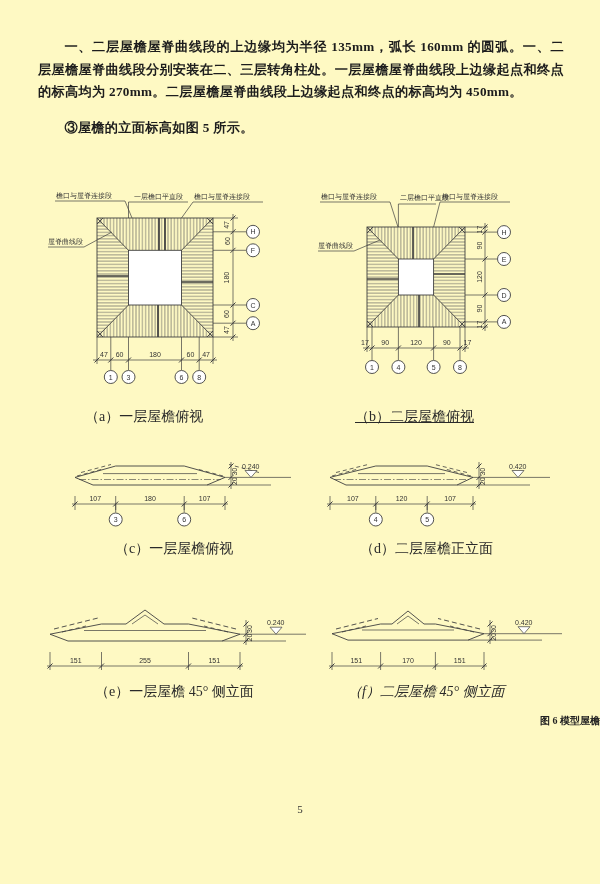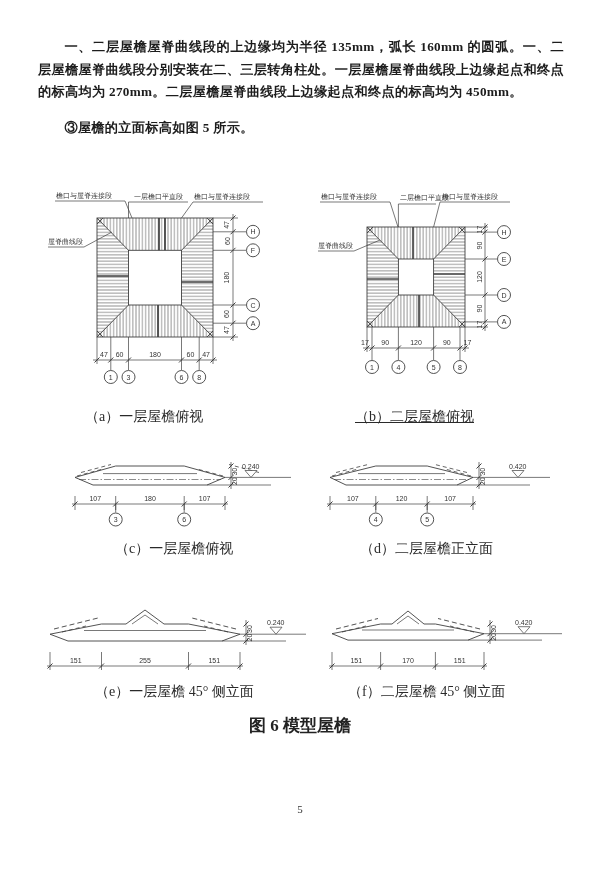--- a/index.html
+++ b/index.html
@@ -1,34 +1,34 @@
 <!DOCTYPE html>
 <html><head>
 <meta charset="utf-8">
 <style>
   html,body{margin:0;padding:0;background:#e8e8e8;}
   .page{
     position:relative;width:600px;height:884px;margin:0 auto;
-    background:#ffffff;overflow:hidden;
+    background:#fef9c3;overflow:hidden;
     font-family:"Liberation Serif","DejaVu Serif",serif;color:#222;
   }
   .text-block{
     position:absolute;left:38px;top:36px;width:526px;
     font-size:13.2px;line-height:22.5px;font-weight:bold;
     text-align:justify;color:#1d1d1d;letter-spacing:.3px;
   }
   .para{ text-indent:2em;margin:0; }
   .para + .para{ margin-top:13px; }
   .cap{
     position:absolute;font-size:14px;color:#2a2a2a;white-space:nowrap;
     font-family:"Liberation Serif","DejaVu Serif",serif;
   }
   .fig-caption{
-    position:absolute;left:0;top:714px;width:100%;text-align:center;
-    font-size:17px;font-weight:bold;color:#222;
+    position:absolute;left:0;top:714px;width:100%;text-align:right;
+    font-size:10px;font-weight:bold;color:#222;
   }
   .page-num{
     position:absolute;left:0;top:803px;width:100%;text-align:center;
     font-size:11px;color:#333;
   }
   .diag{ position:absolute; }
   svg text{
     font-family:"Liberation Sans","DejaVu Sans",sans-serif;
     fill:#333;
   }
@@ -477,18 +477,18 @@
       <line x1="11" y1="70" x2="169" y2="70"></line>
       <line x1="11.5" y1="72.5" x2="16.5" y2="67.5" stroke-width="1"></line>
       <line x1="60.1" y1="72.5" x2="65.1" y2="67.5" stroke-width="1"></line>
       <line x1="114.9" y1="72.5" x2="119.9" y2="67.5" stroke-width="1"></line>
       <line x1="163.5" y1="72.5" x2="168.5" y2="67.5" stroke-width="1"></line>
     </g>
     <text class="dimtxt" x="38.3" y="66.5" text-anchor="middle">151</text>
     <text class="dimtxt" x="90" y="66.5" text-anchor="middle">170</text>
     <text class="dimtxt" x="141.7" y="66.5" text-anchor="middle">151</text>
   </svg>
-  <div class="cap" style="left:348px;top:683px;">（f）二层屋檐 45° 侧立面</div>
+  <div class="cap" style="left:348px;top:683px;font-style:italic;">（f）二层屋檐 45° 侧立面</div>
 
   <div class="fig-caption">图 6  模型屋檐</div>
   <div class="page-num">5</div>
 
 </div>
 
 </body></html>

